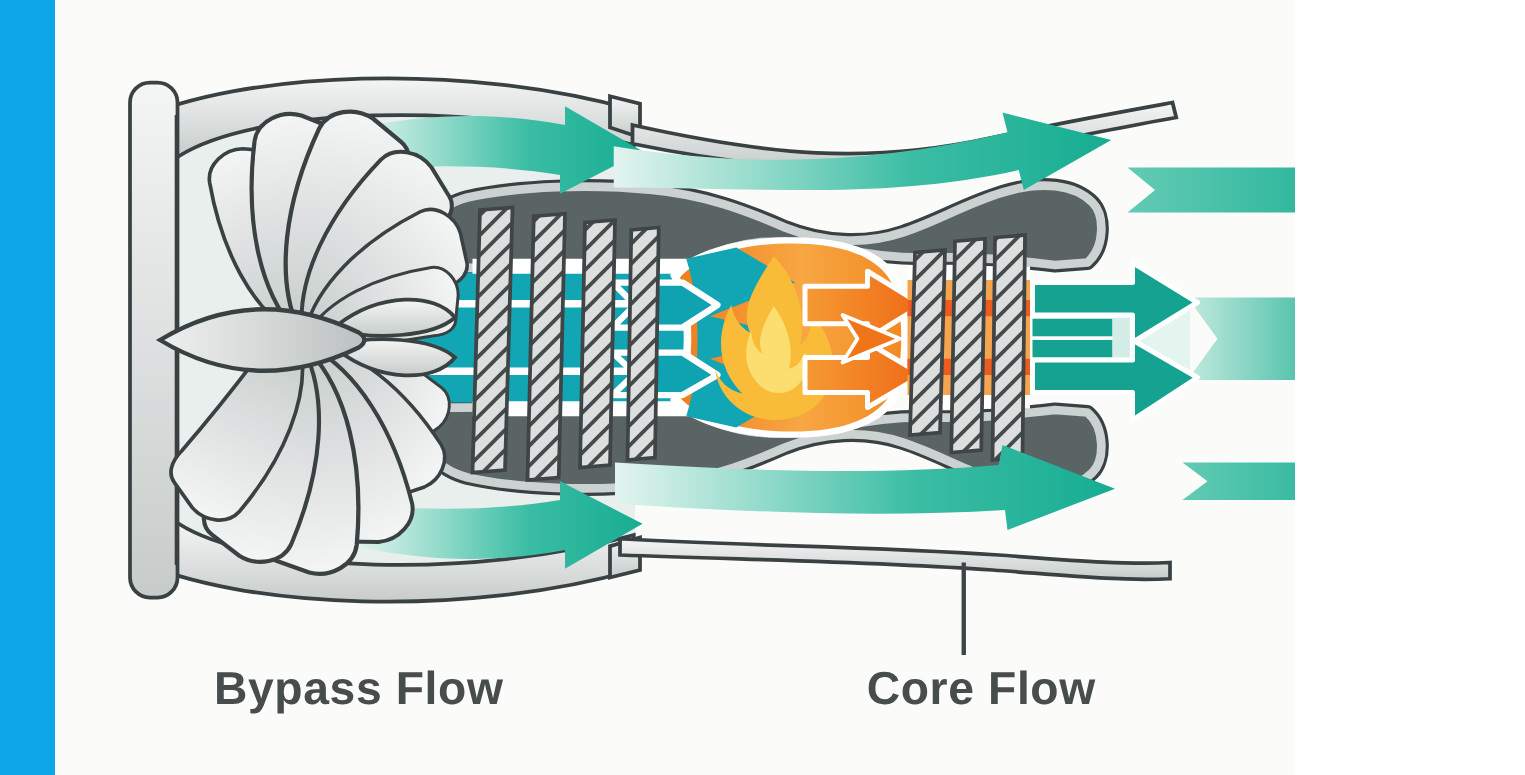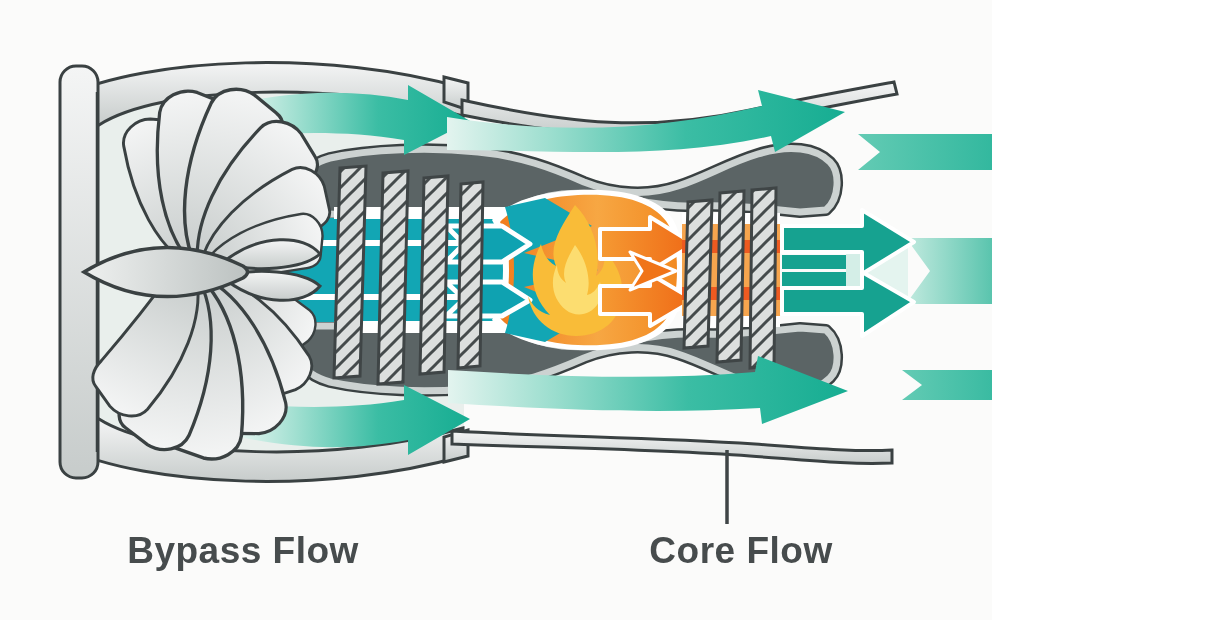--- a/index.html
+++ b/index.html
@@ -1,17 +1,17 @@
 <!DOCTYPE html>
 <html><head>
 <meta charset="utf-8">
 <style>
   html,body{margin:0;padding:0;}
   body{background:#ffffff;font-family:"Liberation Sans",sans-serif;}
-  .stage{position:relative;width:992px;height:620px;background:#0ea5e9;overflow:hidden;}
+  .stage{position:relative;width:992px;height:620px;background:#0ea5e9;overflow:hidden;padding-left:44px;}
   svg{display:block;}
   text.flow-label{font-family:"Liberation Sans",sans-serif;font-weight:bold;font-size:37px;letter-spacing:0.5px;}
 </style>
 </head>
 <body>
 
 <div class="stage">
 <svg width="1220" height="620" viewBox="0 0 1220 620" xmlns="http://www.w3.org/2000/svg">
   <defs>
     <linearGradient id="metalV" x1="0" y1="0" x2="0" y2="1">

